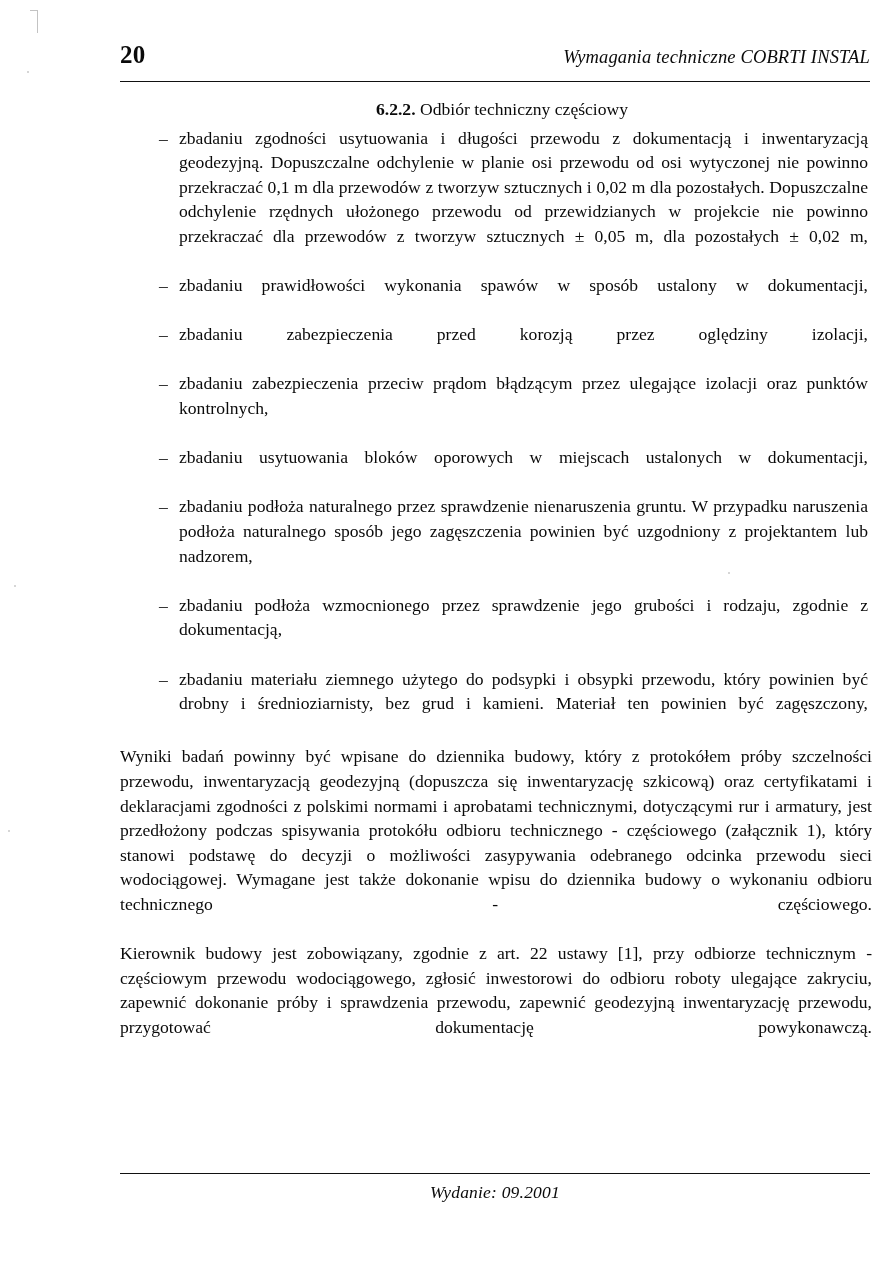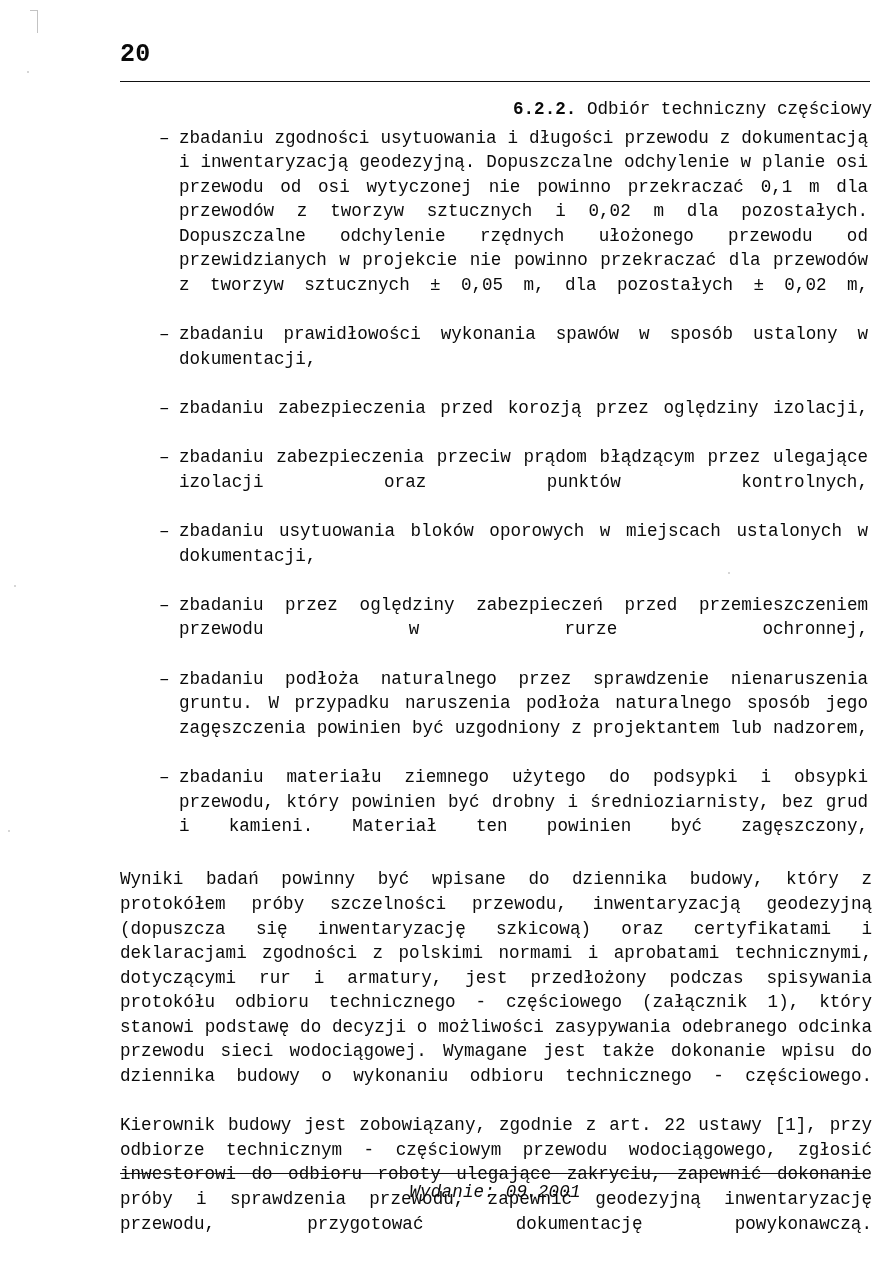--- a/index.html
+++ b/index.html
@@ -9,21 +9,21 @@
     background: #ffffff;
   }
 
   .page {
     position: relative;
     width: 893px;
     height: 1263px;
     margin: 0 auto;
     background: #ffffff;
     overflow: hidden;
-    font-family: Liberation Mono, monospace;
+    font-family: Liberation Serif, serif;
     color: #0a0a0a;
     -webkit-font-smoothing: antialiased;
   }
 
   
   .scan-artifact {
     position: absolute;
     left: 30px;
     top: 10px;
     width: 7px;
@@ -76,21 +76,21 @@
     position: absolute;
     left: 120px;
     top: 97px;
     width: 752px;
   }
 
   .sec-head {
     font-size: 17.6px;
     line-height: 24.5px;
     margin: 0 0 0 12px;
-    text-align: right;
+    text-align: center;
   }
   .sec-head .num { font-weight: bold; }
 
   p.para {
     font-size: 17.6px;
     line-height: 24.6px;
     margin: 0;
     text-align: justify;
     text-justify: inter-word;
     hyphens: none;
@@ -152,38 +152,39 @@
 <div class="page">
 
   <div class="scan-artifact"></div>
   <div class="scan-speck" style="left:27px; top:71px;"></div>
   <div class="scan-speck" style="left:14px; top:585px;"></div>
   <div class="scan-speck" style="left:8px; top:830px;"></div>
   <div class="scan-speck" style="left:728px; top:572px;"></div>
 
   <div class="header">
     <span class="folio">20</span>
+    <span class="running-title">Wymagania techniczne COBRTI INSTAL</span>
   </div>
   <div class="header-rule"></div>
 
   <div class="body">
 
     <div class="sec-head">
       <span class="num">6.2.2.</span>
       <span>Odbiór techniczny częściowy</span>
     </div>
 
     <ul class="dashlist">
       <li>zbadaniu zgodności usytuowania i długości przewodu z dokumentacją i inwentaryzacją geodezyjną. Dopuszczalne odchylenie w planie osi przewodu od osi wytyczonej nie powinno przekraczać 0,1 m dla przewodów z tworzyw sztucznych i 0,02 m dla pozostałych. Dopuszczalne odchylenie rzędnych ułożonego przewodu od przewidzianych w projekcie nie powinno przekraczać dla przewodów z tworzyw sztucznych ± 0,05 m, dla pozostałych ± 0,02 m,</li>
       <li>zbadaniu prawidłowości wykonania spawów w sposób ustalony w dokumentacji,</li>
       <li>zbadaniu zabezpieczenia przed korozją przez oględziny izolacji,</li>
       <li>zbadaniu zabezpieczenia przeciw prądom błądzącym przez ulegające izolacji oraz punktów kontrolnych,</li>
       <li>zbadaniu usytuowania bloków oporowych w miejscach ustalonych w dokumentacji,</li>
-      <li>zbadaniu przez oględziny zabezpieczeń przed przemieszczeniem przewodu w rurze ochronnej,</li>
       <li>zbadaniu podłoża naturalnego przez sprawdzenie nienaruszenia gruntu. W przypadku naruszenia podłoża naturalnego sposób jego zagęszczenia powinien być uzgodniony z projektantem lub nadzorem,</li>
+      <li>zbadaniu podłoża wzmocnionego przez sprawdzenie jego grubości i rodzaju, zgodnie z dokumentacją,</li>
       <li>zbadaniu materiału ziemnego użytego do podsypki i obsypki przewodu, który powinien być drobny i średnioziarnisty, bez grud i kamieni. Materiał ten powinien być zagęszczony,</li>
     </ul>
 
     <p class="para">Wyniki badań powinny być wpisane do dziennika budowy, który z protokółem próby szczelności przewodu, inwentaryzacją geodezyjną (dopuszcza się inwentaryzację szkicową) oraz certyfikatami i deklaracjami zgodności z polskimi normami i aprobatami technicznymi, dotyczącymi rur i armatury, jest przedłożony podczas spisywania protokółu odbioru technicznego - częściowego (załącznik 1), który stanowi podstawę do decyzji o możliwości zasypywania odebranego odcinka przewodu sieci wodociągowej. Wymagane jest także dokonanie wpisu do dziennika budowy o wykonaniu odbioru technicznego - częściowego.</p>
     <p class="para">Kierownik budowy jest zobowiązany, zgodnie z art. 22 ustawy [1], przy odbiorze technicznym - częściowym przewodu wodociągowego, zgłosić inwestorowi do odbioru roboty ulegające zakryciu, zapewnić dokonanie próby i sprawdzenia przewodu, zapewnić geodezyjną inwentaryzację przewodu, przygotować dokumentację powykonawczą.</p>
 
     <div class="gap-lg"></div>
 
   </div>
 

